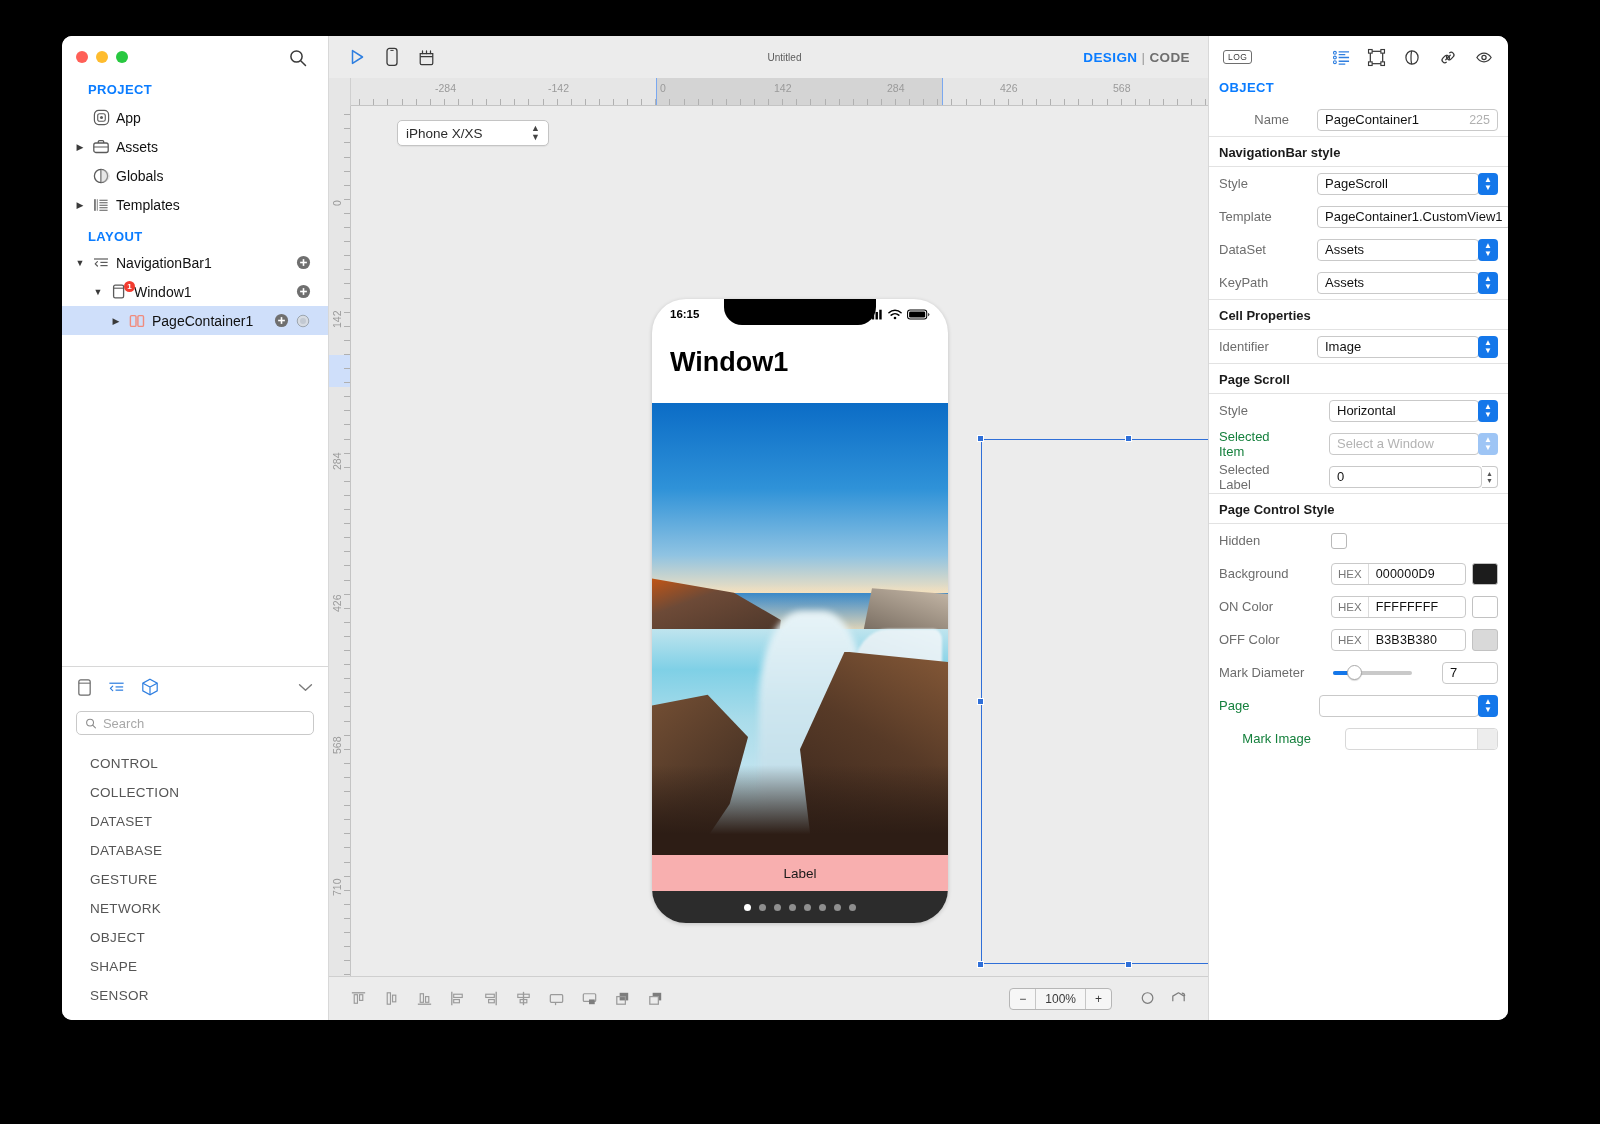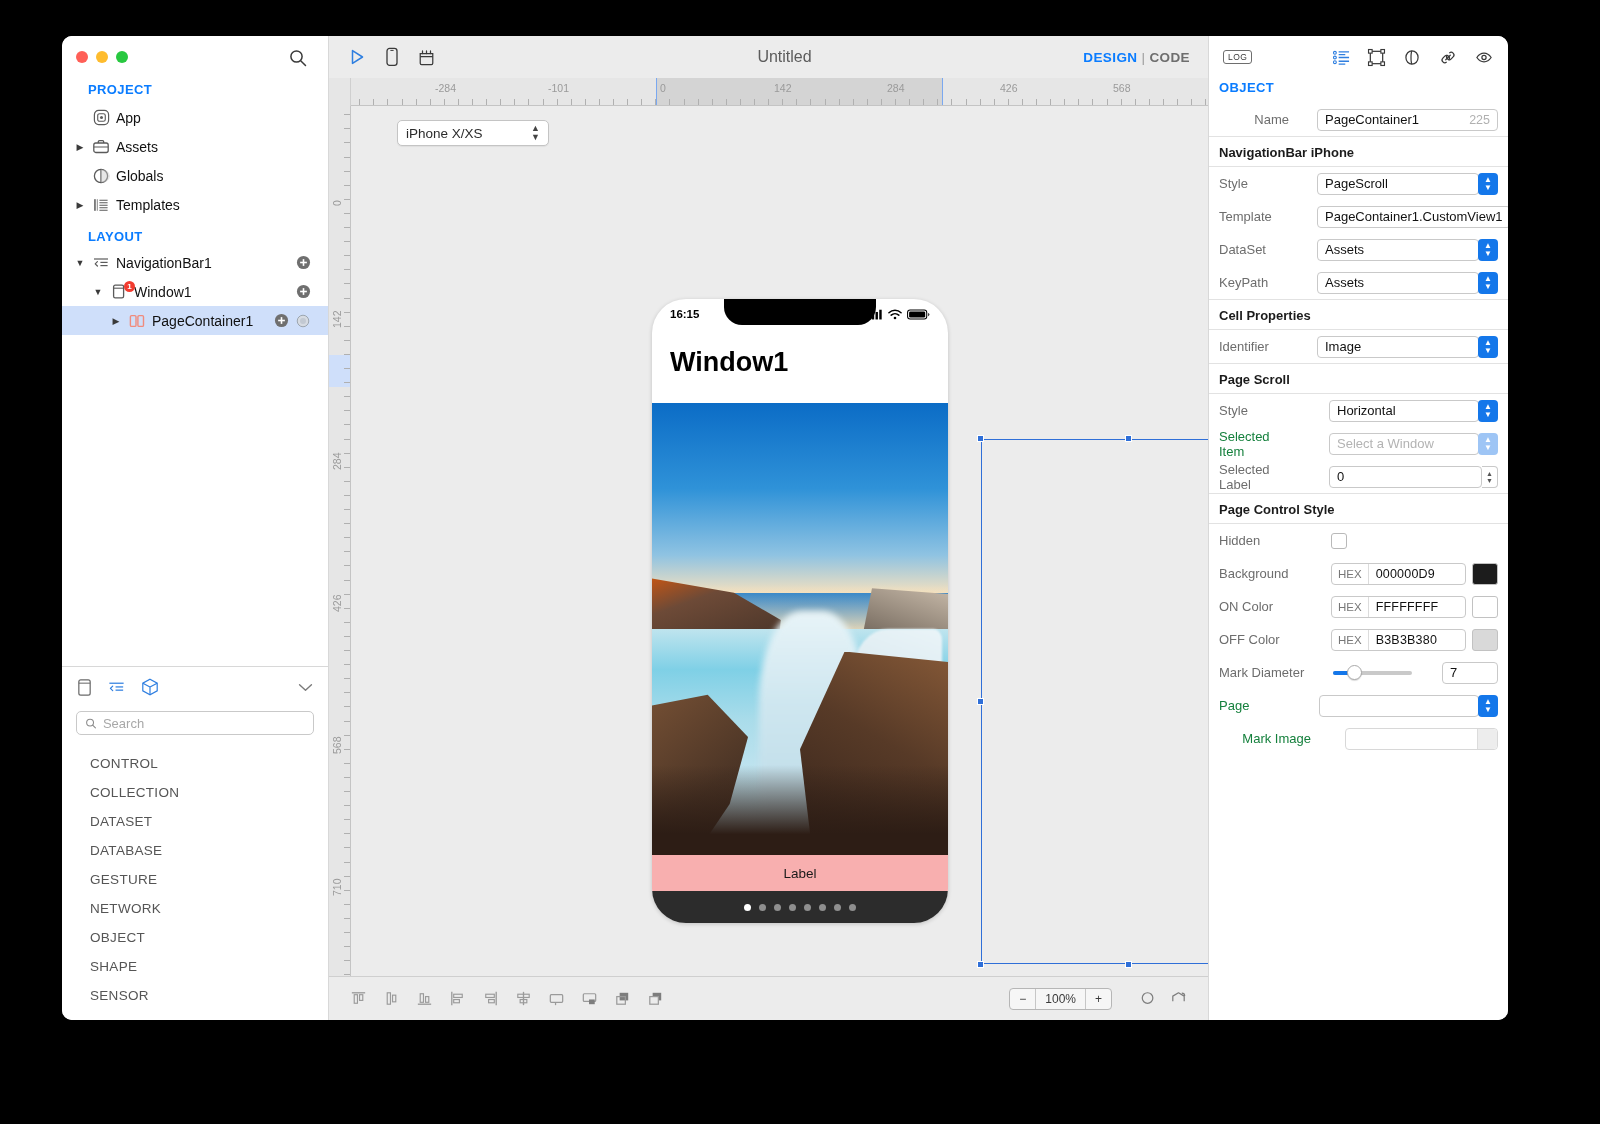--- a/index.html
+++ b/index.html
@@ -73,21 +73,21 @@
   .lib-item { font-size:13.5px; color:#555; padding:7px 0 7px 28px; letter-spacing:.3px; }
 
   
   .center { flex:1; display:flex; flex-direction:column; background:#ececec; min-width:0; }
   .toolbar {
     height:42px; flex:0 0 42px; background:#ececec; display:flex; align-items:center;
     padding:0 18px; position:relative; border-bottom:0;
   }
   .tb-icons { display:flex; align-items:center; gap:18px; }
   .tb-title {
-    position:absolute; left:0; right:0; text-align:center; font-size:16px; color:#5c5c5c;
+    position:absolute; left:0; right:0; text-align:center; font-size:10px; color:#5c5c5c;
     pointer-events:none;
     margin-left:32px;
   }
   .tb-right { margin-left:auto; font-size:13.5px; font-weight:bold; letter-spacing:.4px; z-index:2; }
   .tb-right .design { color:#0a7cff; }
   .tb-right .sep { color:#9b9b9b; font-weight:normal; margin:0 4px; }
   .tb-right .code { color:#6e6e6e; }
 
   .ruler-row { display:flex; height:28px; flex:0 0 28px; }
   .corner { width:22px; flex:0 0 22px; background:#e6e6e6; border-right:1px solid #cfcfcf; }
@@ -498,21 +498,21 @@
       <div class="tb-right">
         <span class="design">DESIGN</span><span class="sep">|</span><span class="code">CODE</span>
       </div>
     </div>
 
     <div class="ruler-row">
       <div class="corner"></div>
       <div class="hruler">
         <div class="hband" style="left:305px;width:287px;"></div>
         <div class="hnum" style="left:84px;">-284</div>
-        <div class="hnum" style="left:197px;">-101</div>
+        <div class="hnum" style="left:197px;">-142</div>
         <div class="hnum" style="left:309px;">0</div>
         <div class="hnum" style="left:423px;">142</div>
         <div class="hnum" style="left:536px;">284</div>
         <div class="hnum" style="left:649px;">426</div>
         <div class="hnum" style="left:762px;">568</div>
 
         <div id="hticks">
               <div class="hl" style="left: 8.2px; height: 6px;"></div>
               <div class="hl" style="left: 22.3px; height: 6px;"></div>
               <div class="hl" style="left: 36.4px; height: 6px;"></div>
@@ -870,21 +870,21 @@
     <div class="row">
       <div class="lbl right">Name</div>
       <div class="fieldwrap">
         <div class="field">
           <span class="val">PageContainer1</span>
           <span class="right-num">225</span>
         </div>
       </div>
     </div>
 
-    <div class="grouphdr">NavigationBar iPhone</div>
+    <div class="grouphdr">NavigationBar style</div>
     <div class="row">
       <div class="lbl">Style</div>
       <div class="fieldwrap">
             <div class="field">
               <span class="val">PageScroll</span>
             </div>
             <div class="popbtn">▲<br>▼</div>
           </div>
     </div>
     <div class="row">

